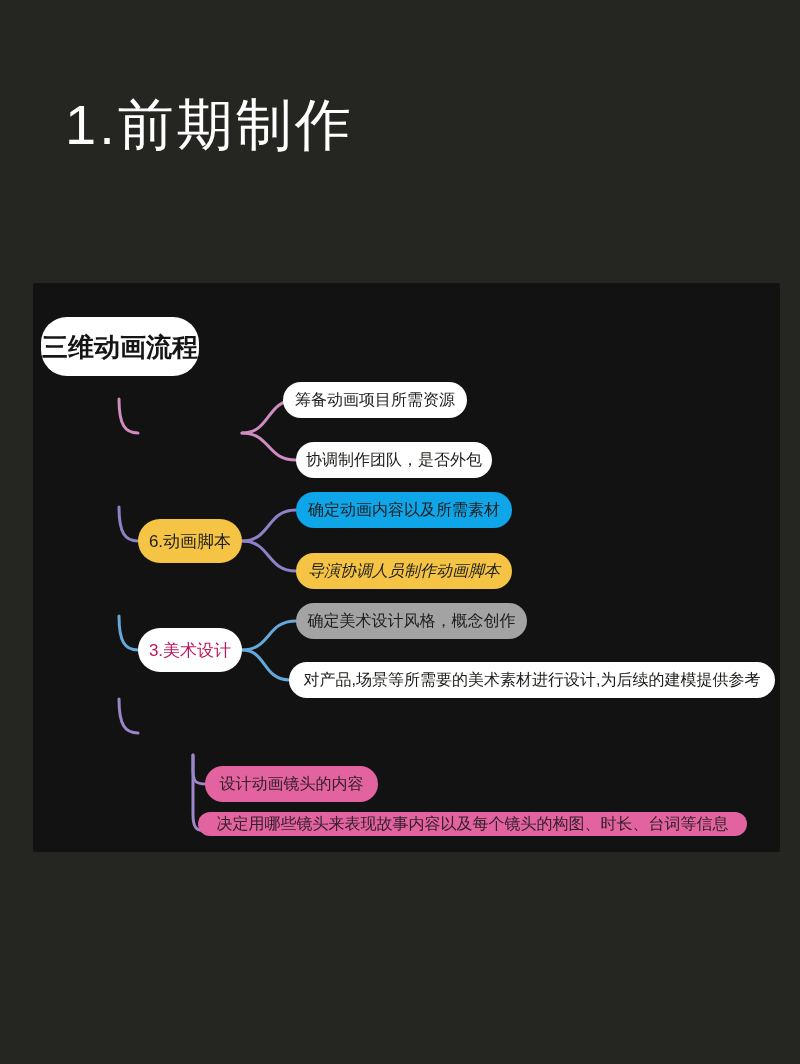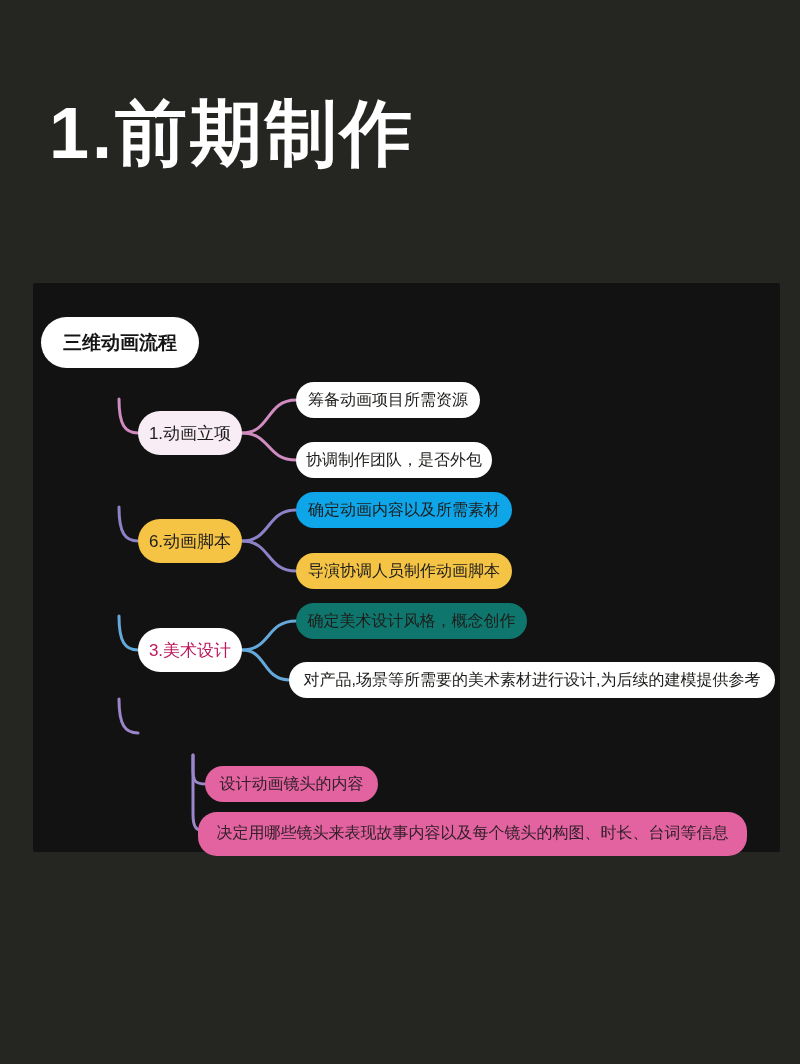--- a/index.html
+++ b/index.html
@@ -2,49 +2,49 @@
 <html><head>
 <meta charset="utf-8">
 <style>
   * { margin:0; padding:0; box-sizing:border-box; }
   html,body { width:800px; height:1064px; overflow:hidden; }
   .page {
     position:relative; width:800px; height:1064px;
     font-family:"Liberation Sans","DejaVu Sans",sans-serif;
   }
   .title {
-    position:absolute; left:49px; top:94px;
-    font-size:72px; font-weight:700; letter-spacing:3px; line-height:1.1;
+    position:absolute; left:65px; top:94px;
+    font-size:56px; font-weight:400; letter-spacing:3px; line-height:1.1;
     white-space:nowrap;
   }
   .panel {
     position:absolute; left:33px; top:283px; width:747px; height:569px;
     border-radius:2px;
   }
   .connectors { position:absolute; left:0; top:0; width:747px; height:569px; }
   .node {
     position:absolute; display:flex; align-items:center; justify-content:center;
     white-space:nowrap; line-height:1;
   }
-  .root { left:8px; top:34px; width:158px; height:51px; border-radius:26px;
-          font-size:19px; font-weight:700; }
+  .root { left:8px; top:34px; width:158px; height:59px; border-radius:26px;
+          font-size:26px; font-weight:700; }
   .b  { width:104px; height:44px; border-radius:22px; font-size:17px; }
   .b1 { left:105px; top:128px; }
   .b2 { left:105px; top:236px; }
   .b3 { left:105px; top:345px; }
   .b4 { left:105px; top:428px; }
   .c  { height:36px; border-radius:18px; font-size:16px; padding:0 10px; }
-  .c1a { left:263px; top:99px;  width:184px; }
+  .c1a { left:250px; top:99px;  width:184px; }
   .c1b { left:263px; top:159px; width:196px;text-align:center; }
   .c2a { left:263px; top:209px; width:216px; }
   .c2b { left:263px; top:270px; width:216px; }
   .c3a { left:263px; top:320px; width:231px; }
   .c3b { left:256px; top:379px; width:486px; }
   .c4a { left:172px; top:483px; width:173px; }
-  .c4b { left:165px; top:529px; width:549px; height:44px; border-radius:19px;font-family:Liberation Mono, monospace; }
+  .c4b { left:165px; top:529px; width:549px; height:24px; border-radius:19px; }
 </style>
 </head>
 <body>
 
 <div class="page" style="background-color: rgb(37, 38, 34);">
 
   <div class="title" style="color: rgb(255, 255, 255);">1.前期制作</div>
 
   <div class="panel" style="background-color: rgb(18, 18, 18);">
 
@@ -70,29 +70,28 @@
       <path stroke-width="3" stroke-linecap="round" d="M209,258 C238,258 233,227 263,227" stroke="#8d82c8"></path>
       <path stroke-width="3" stroke-linecap="round" d="M209,258 C238,258 233,288 263,288" stroke="#8d82c8"></path>
       <path stroke-width="3" stroke-linecap="round" d="M209,367 C238,367 233,338 263,338" stroke="#64a9d9"></path>
       <path stroke-width="3" stroke-linecap="round" d="M209,367 C234,367 229,397 257,397" stroke="#64a9d9"></path>
       <path stroke-width="3" stroke-linecap="round" d="M160,472 V487 C160,498 162,501 173,501" stroke="#9b86c9"></path>
       <path stroke-width="3" stroke-linecap="round" d="M160,472 V531 C160,545 163,548 174,548" stroke="#9b86c9"></path>
     </svg>
 
     <div class="node root" style="background-color: rgb(255, 255, 255); color: rgb(21, 21, 21);">三维动画流程</div>
 
-    <div class="node b b1" style="background-color: rgb(248, 236, 245); color: rgb(29, 29, 27);">1.动画立项</div>
     <div class="node b b2" style="background-color: rgb(245, 196, 69); color: rgb(29, 29, 27);">6.动画脚本</div>
     <div class="node b b3" style="background-color: rgb(255, 255, 255); color: #be185d;">3.美术设计</div>
 
     <div class="node c c1a" style="background-color: rgb(255, 255, 255); color: rgb(29, 29, 27);">筹备动画项目所需资源</div>
     <div class="node c c1b" style="background-color: rgb(255, 255, 255); color: rgb(29, 29, 27);">协调制作团队，是否外包</div>
 
     <div class="node c c2a" style="background-color: #0ea5e9; color: rgb(29, 29, 27);">确定动画内容以及所需素材</div>
-    <div class="node c c2b" style="background-color: rgb(245, 196, 69); color: rgb(29, 29, 27);">导演协调人员制作动画脚本</div>
+    <div class="node c c2b" style="background-color: rgb(245, 196, 69); color: rgb(29, 29, 27); font-style: italic;">导演协调人员制作动画脚本</div>
 
-    <div class="node c c3a" style="background-color: #0f766e; color: rgb(29, 29, 27);">确定美术设计风格，概念创作</div>
+    <div class="node c c3a" style="background-color: #a3a3a3; color: rgb(29, 29, 27);">确定美术设计风格，概念创作</div>
     <div class="node c c3b" style="background-color: rgb(255, 255, 255); color: rgb(29, 29, 27);">对产品,场景等所需要的美术素材进行设计,为后续的建模提供参考</div>
 
     <div class="node c c4a" style="background-color: rgb(226, 99, 159); color: rgb(51, 32, 43);">设计动画镜头的内容</div>
     <div class="node c c4b" style="background-color: rgb(226, 99, 159); color: rgb(51, 32, 43);">决定用哪些镜头来表现故事内容以及每个镜头的构图、时长、台词等信息</div>
   </div>
 </div>
 
 </body></html>

